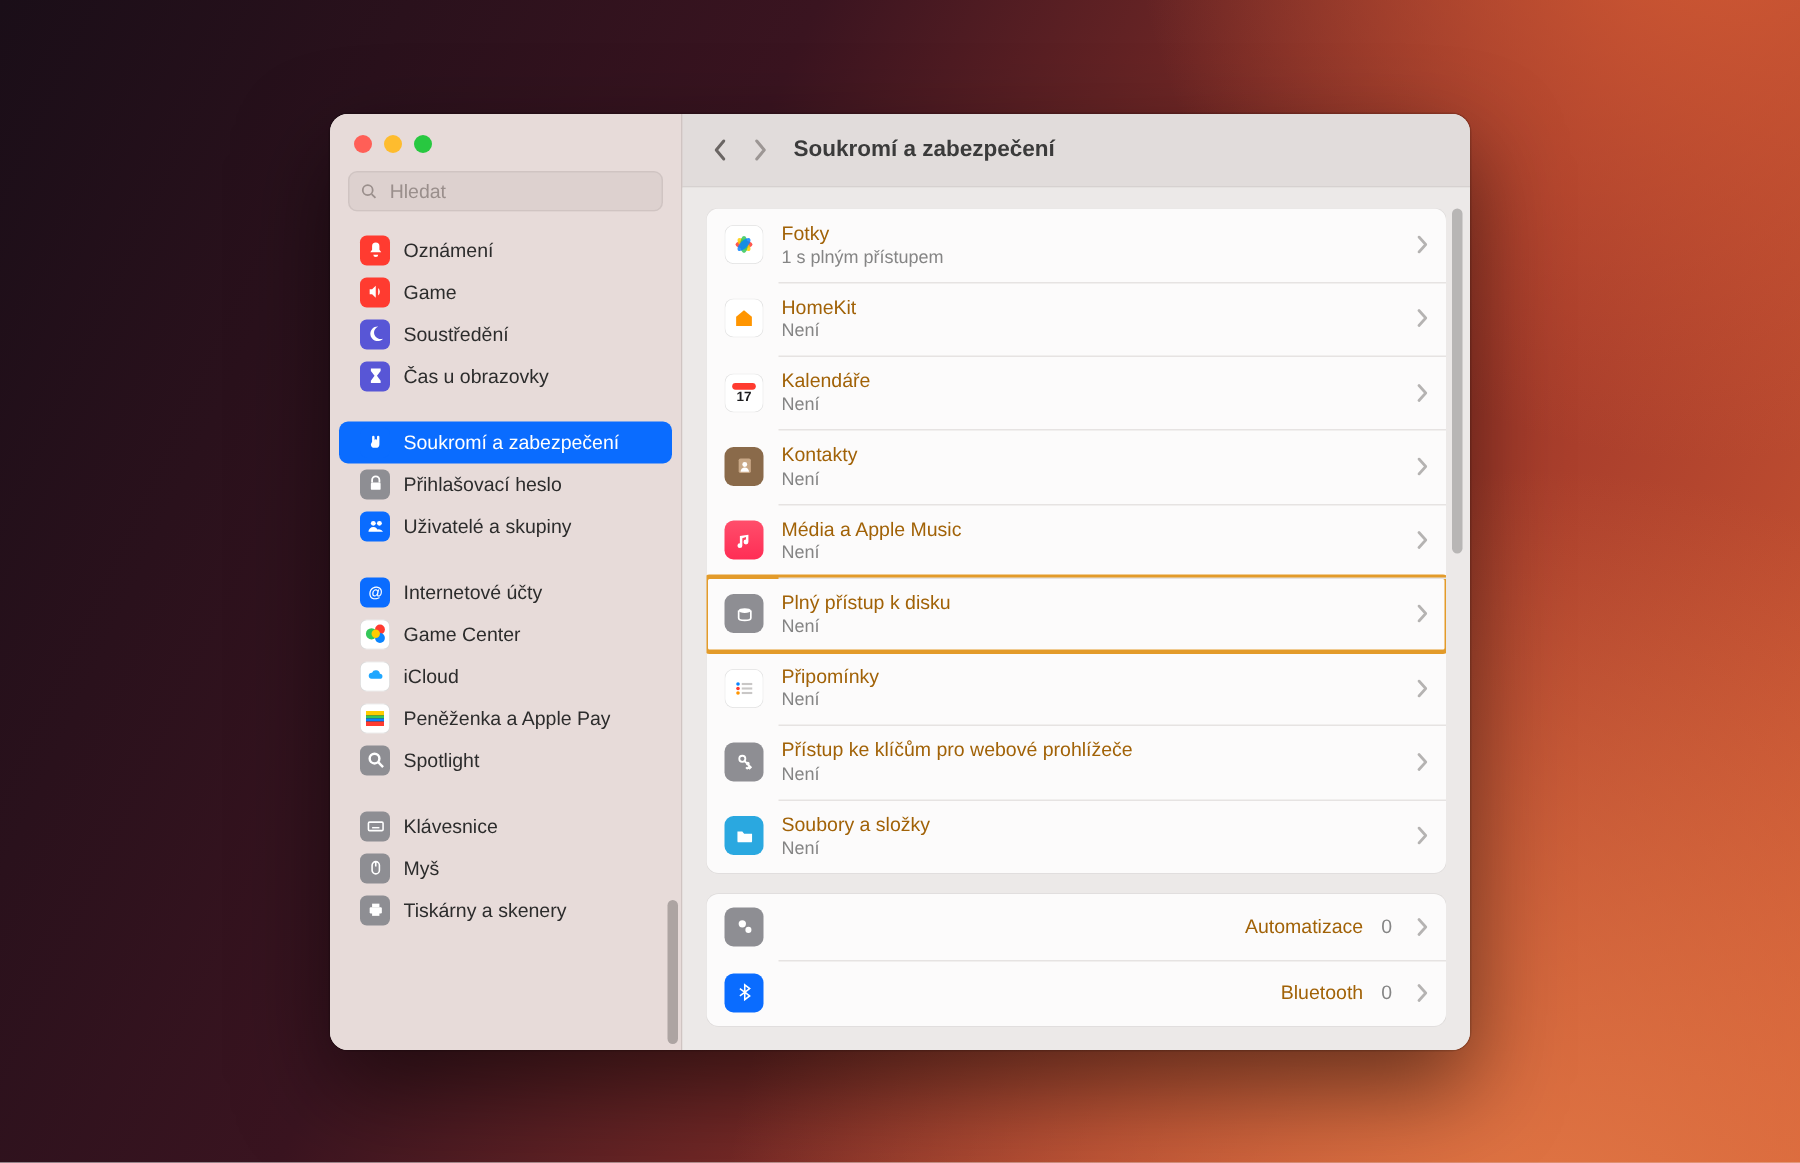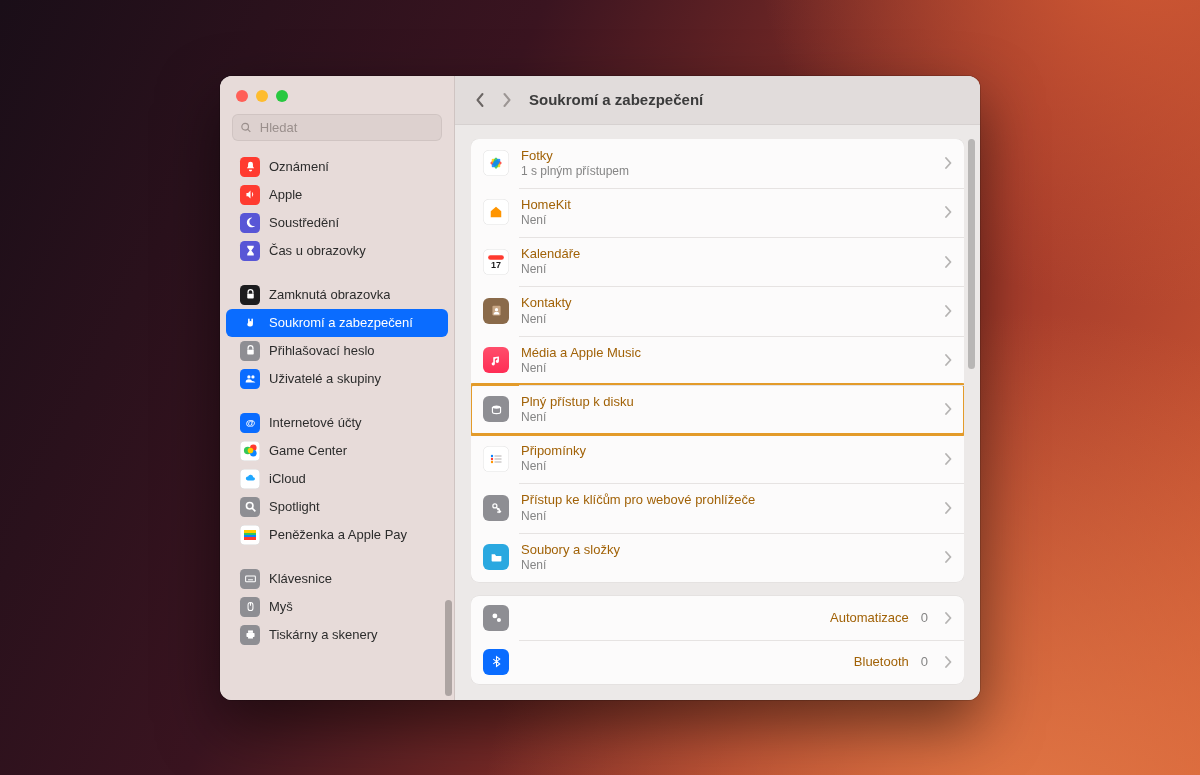--- a/index.html
+++ b/index.html
@@ -178,49 +178,40 @@
               </svg>
             </div>
             <span class="label">Oznámení</span>
           </div>
           <div class="sideitem">
             <div class="icon" style="background: rgb(255, 59, 48);">
               <svg viewBox="0 0 16 16" width="13" height="13" fill="#fff" xmlns="http://www.w3.org/2000/svg">
                 <path d="M3 6h2l3-3v10l-3-3H3zM10 5a4 4 0 0 1 0 6z"></path>
               </svg>
             </div>
-            <span class="label">Apple</span>
+            <span class="label">Game</span>
           </div>
           <div class="sideitem">
             <div class="icon" style="background: rgb(88, 86, 214);">
               <svg viewBox="0 0 16 16" width="13" height="13" fill="#fff" xmlns="http://www.w3.org/2000/svg">
                 <path d="M10 2a6 6 0 1 0 4 10 5 5 0 0 1-4-10z"></path>
               </svg>
             </div>
             <span class="label">Soustředění</span>
           </div>
           <div class="sideitem">
             <div class="icon" style="background: rgb(88, 86, 214);">
               <svg viewBox="0 0 16 16" width="13" height="13" fill="#fff" xmlns="http://www.w3.org/2000/svg">
                 <path d="M4 2h8v2l-3 4 3 4v2H4v-2l3-4-3-4z"></path>
               </svg>
             </div>
             <span class="label">Čas u obrazovky</span>
           </div>
         </div>
         <div class="sidegroup">
-          <div class="sideitem">
-            <div class="icon" style="background: rgb(28, 28, 30);">
-              <svg viewBox="0 0 16 16" width="13" height="13" fill="#fff" xmlns="http://www.w3.org/2000/svg">
-                <rect x="4" y="7" width="8" height="6" rx="1"></rect>
-                <path d="M5 7V5a3 3 0 0 1 6 0v2" fill="none" stroke="#fff" stroke-width="1.5"></path>
-              </svg>
-            </div>
-            <span class="label">Zamknutá obrazovka</span>
-          </div>
           <div class="sideitem selected">
             <div class="icon" style="background: rgb(10, 108, 255);">
               <svg viewBox="0 0 16 16" width="13" height="13" fill="#fff" xmlns="http://www.w3.org/2000/svg">
                 <path d="M5 8V4a1 1 0 0 1 2 0v3a1 1 0 0 1 2 0V4a1 1 0 0 1 2 0v6a3 3 0 0 1-3 3H7a3 3 0 0 1-3-3z"></path>
               </svg>
             </div>
             <span class="label">Soukromí a zabezpečení</span>
           </div>
           <div class="sideitem">
             <div class="icon" style="background: rgb(142, 142, 147);">
@@ -262,41 +253,41 @@
             </div>
             <span class="label">Game Center</span>
           </div>
           <div class="sideitem">
             <div class="icon" style="background: rgb(255, 255, 255); box-shadow: rgba(0, 0, 0, 0.15) 0px 0px 0px 0.5px inset;">
               <svg viewBox="0 0 16 16" width="15" height="11">
                 <path fill="#1fa7ff" d="M4 11a3 3 0 0 1 .4-6A4 4 0 0 1 12 6a2.5 2.5 0 0 1 0 5z"></path>
               </svg>
             </div>
             <span class="label">iCloud</span>
-          </div>
-          <div class="sideitem">
-            <div class="icon" style="background: rgb(142, 142, 147);">
-              <svg viewBox="0 0 16 16" width="13" height="13" fill="#fff" xmlns="http://www.w3.org/2000/svg">
-                <circle cx="7" cy="7" r="4" fill="none" stroke="#fff" stroke-width="2"></circle>
-                <line x1="10" y1="10" x2="14" y2="14" stroke="#fff" stroke-width="2"></line>
-              </svg>
-            </div>
-            <span class="label">Spotlight</span>
           </div>
           <div class="sideitem">
             <div class="icon" style="background: rgb(255, 255, 255); box-shadow: rgba(0, 0, 0, 0.15) 0px 0px 0px 0.5px inset;">
               <svg viewBox="0 0 16 16" width="16" height="16">
                 <rect x="2" y="3" width="12" height="10" rx="2" fill="#1c1c1e"></rect>
                 <rect x="2" y="3" width="12" height="3" fill="#ffcc00"></rect>
                 <rect x="2" y="6" width="12" height="2" fill="#34c759"></rect>
                 <rect x="2" y="8" width="12" height="2" fill="#0a84ff"></rect>
                 <rect x="2" y="10" width="12" height="3" fill="#ff3b30" rx="0"></rect>
               </svg>
             </div>
             <span class="label">Peněženka a Apple Pay</span>
+          </div>
+          <div class="sideitem">
+            <div class="icon" style="background: rgb(142, 142, 147);">
+              <svg viewBox="0 0 16 16" width="13" height="13" fill="#fff" xmlns="http://www.w3.org/2000/svg">
+                <circle cx="7" cy="7" r="4" fill="none" stroke="#fff" stroke-width="2"></circle>
+                <line x1="10" y1="10" x2="14" y2="14" stroke="#fff" stroke-width="2"></line>
+              </svg>
+            </div>
+            <span class="label">Spotlight</span>
           </div>
         </div>
         <div class="sidegroup">
           <div class="sideitem">
             <div class="icon" style="background: rgb(142, 142, 147);">
               <svg viewBox="0 0 16 16" width="13" height="13" fill="#fff" xmlns="http://www.w3.org/2000/svg">
                 <rect x="2" y="5" width="12" height="7" rx="1" fill="none" stroke="#fff" stroke-width="1.3"></rect>
                 <rect x="5" y="9" width="6" height="1.2" fill="#fff"></rect>
               </svg>
             </div>

